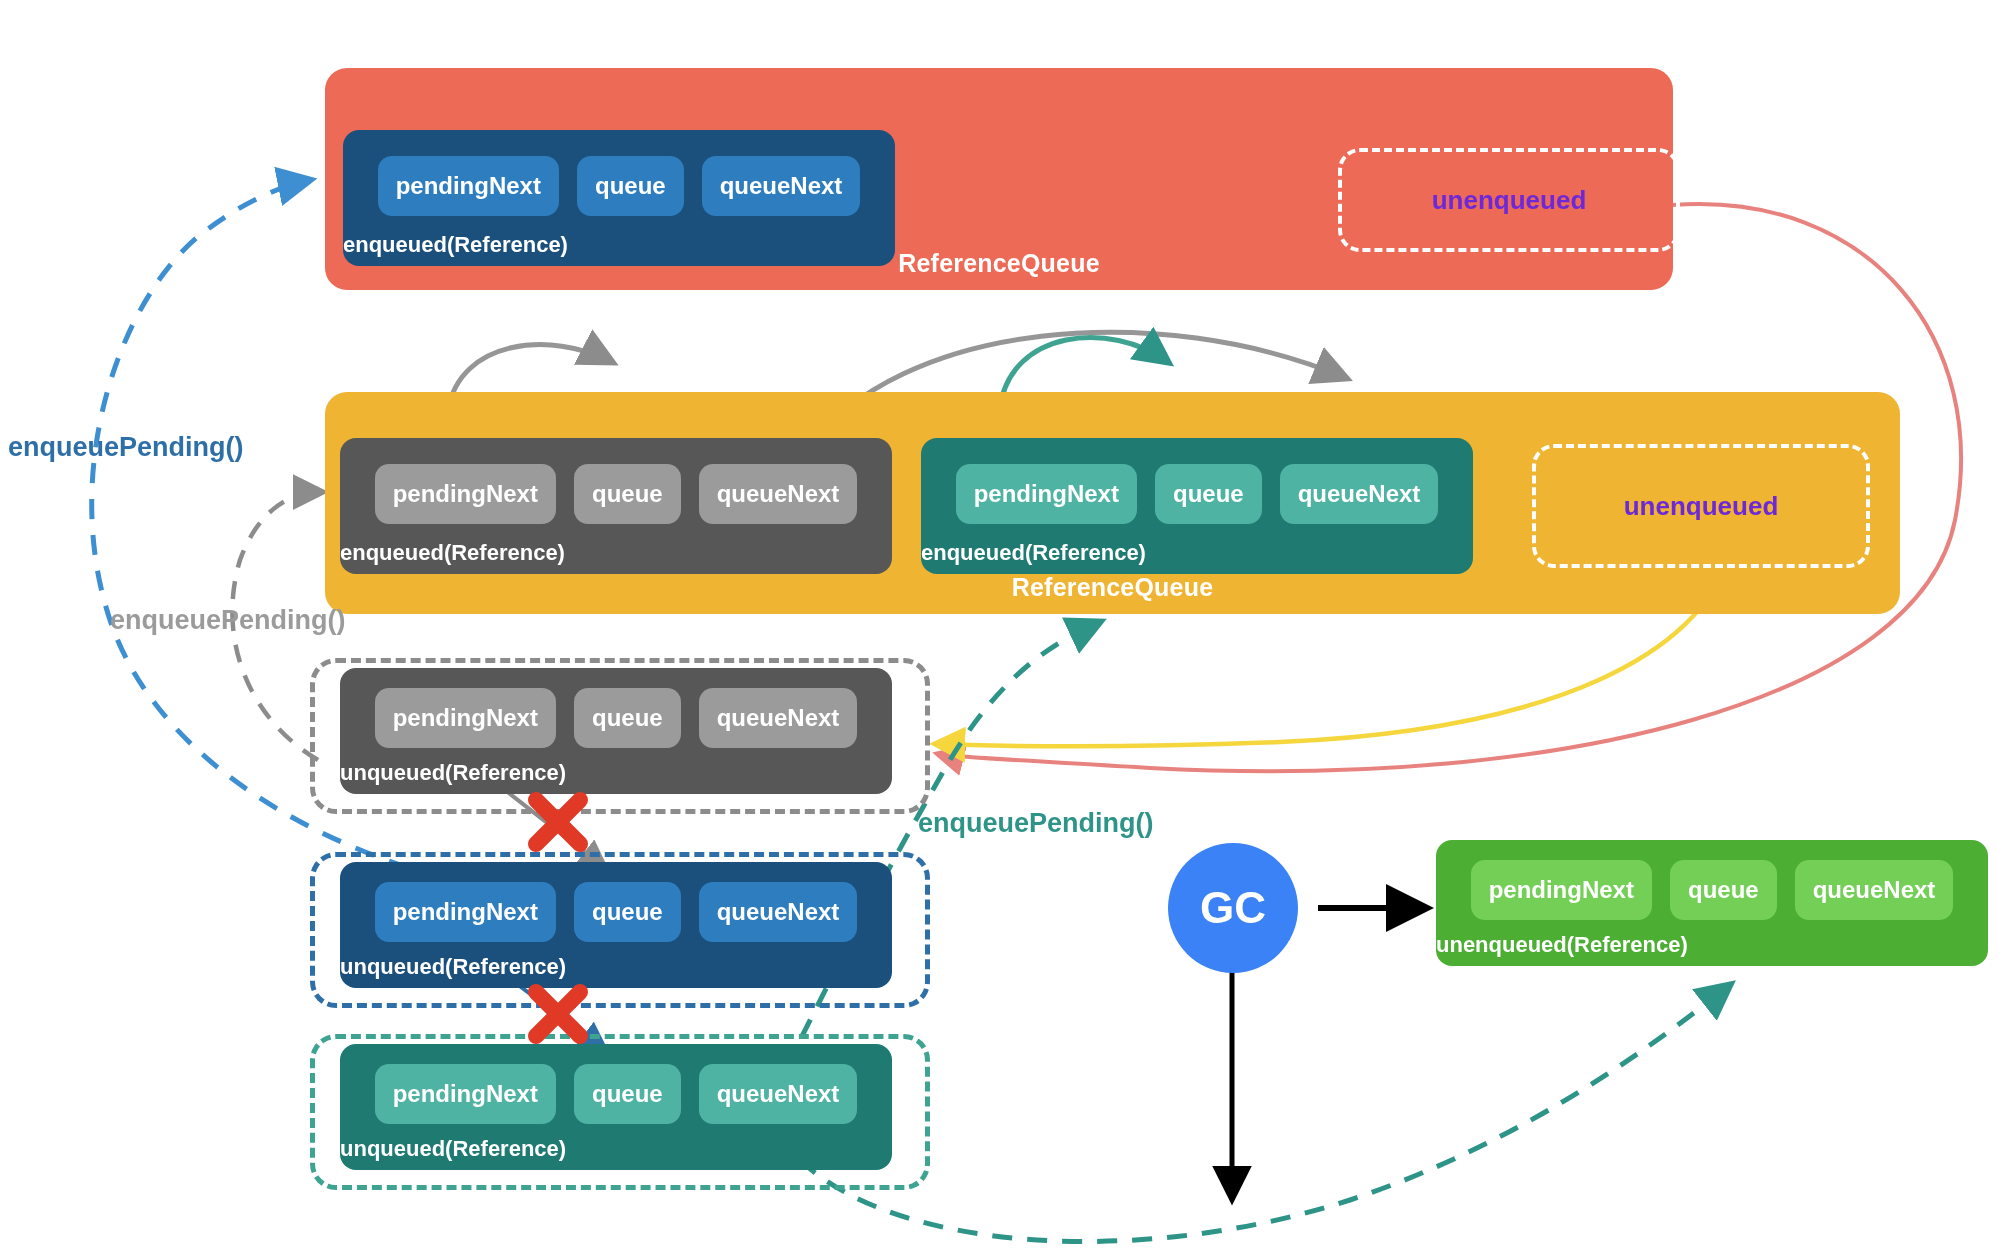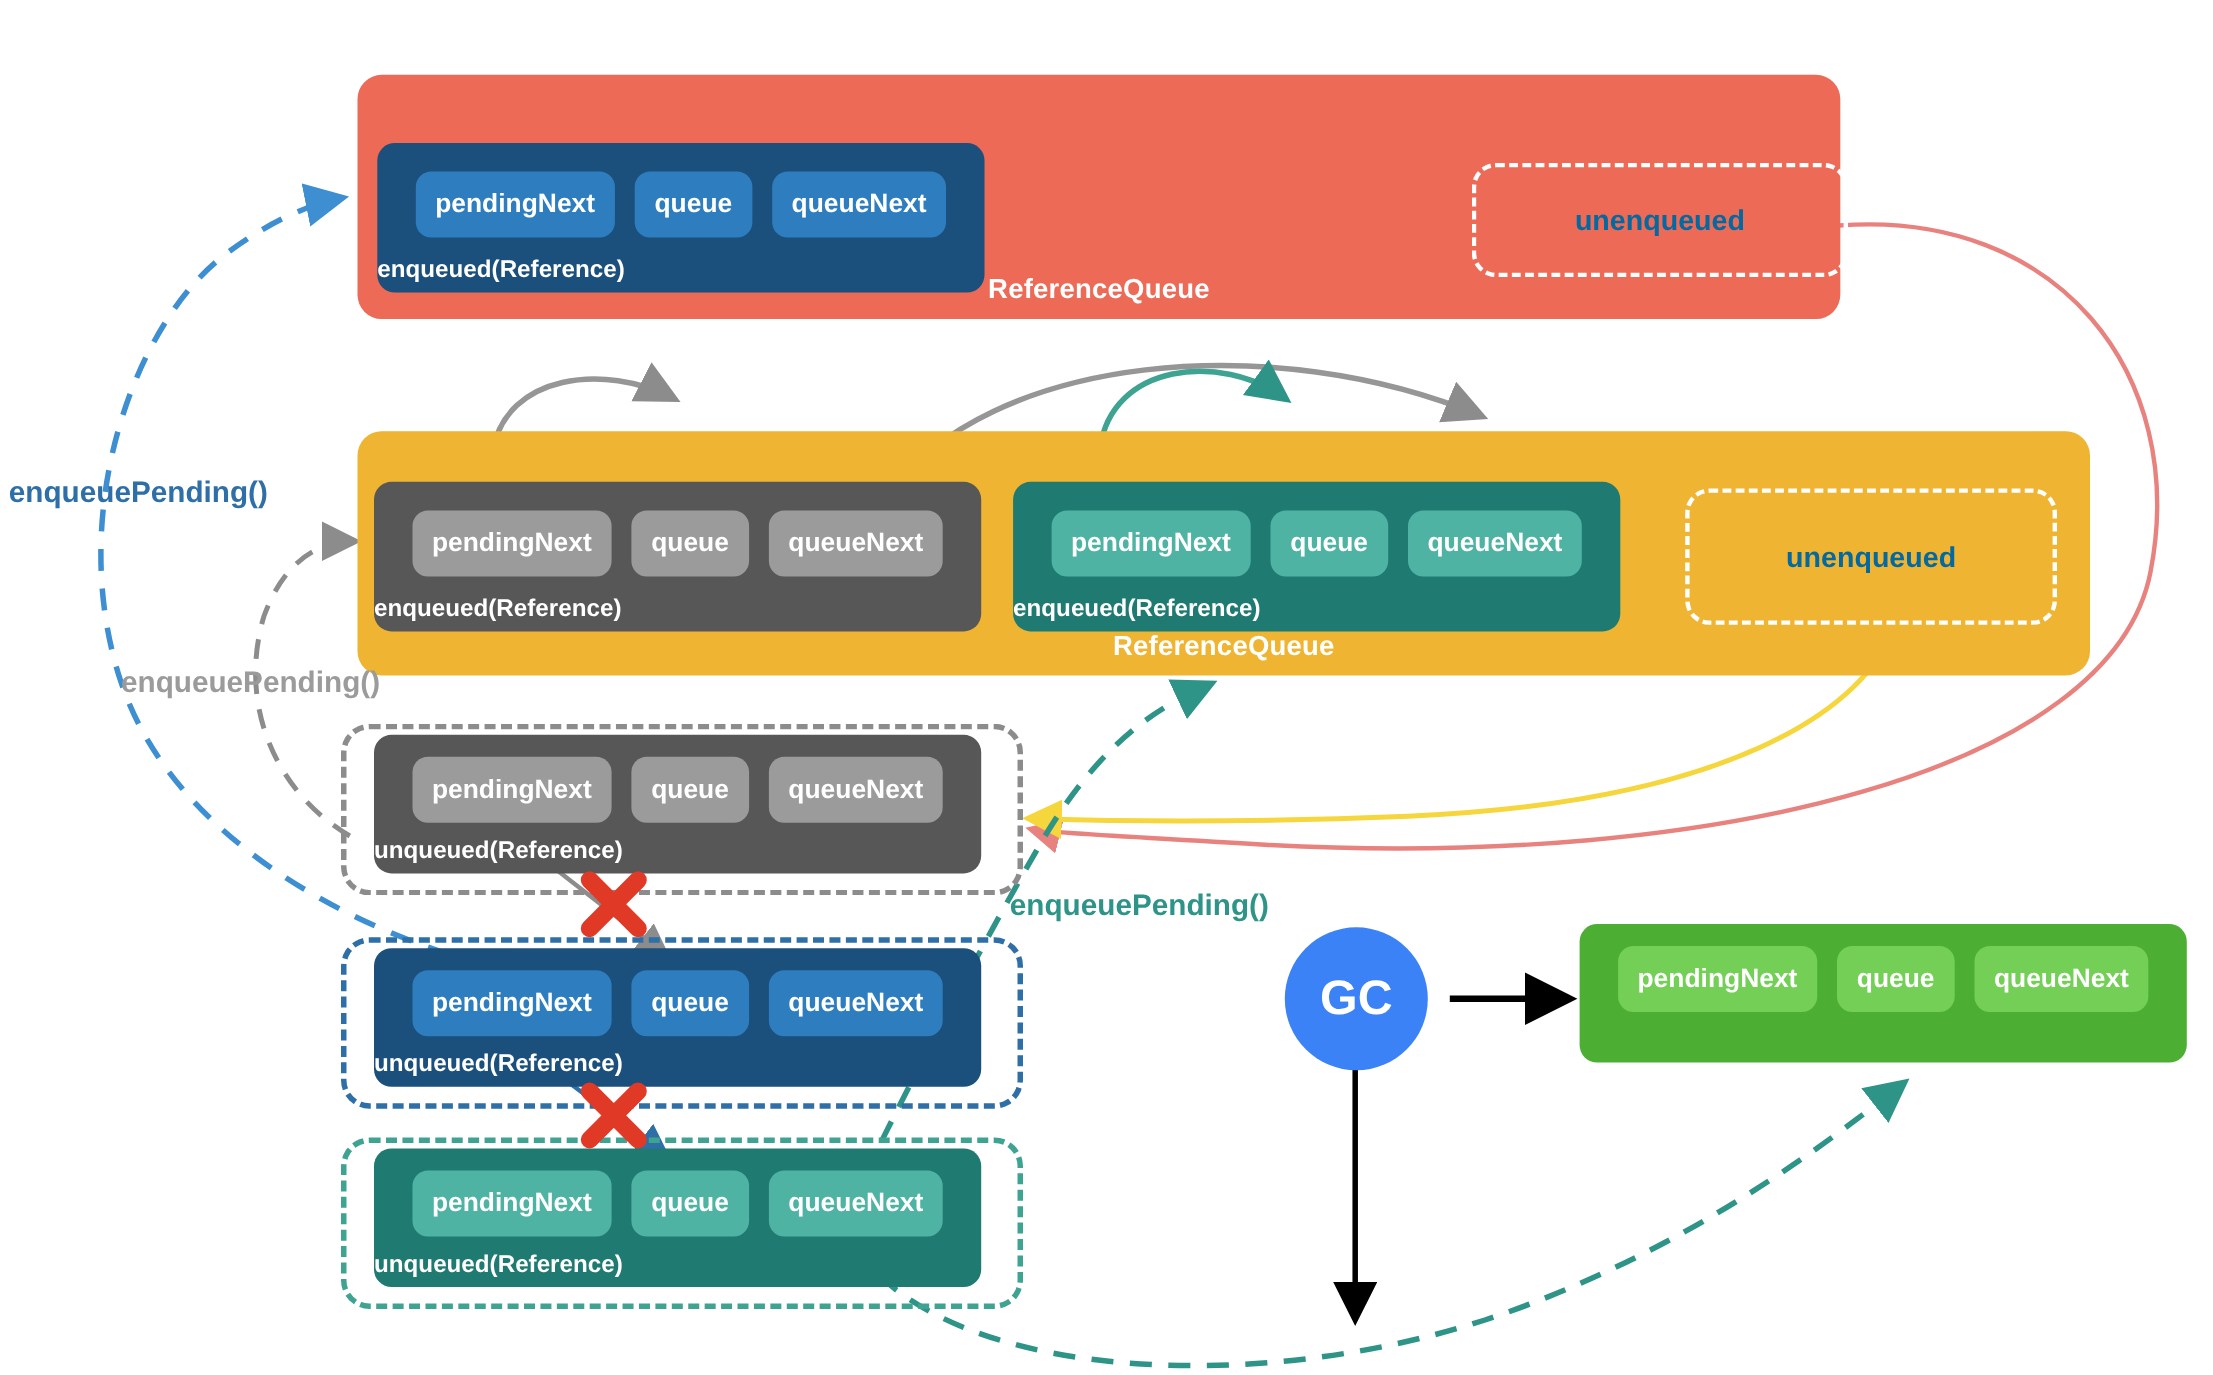--- a/index.html
+++ b/index.html
@@ -20,21 +20,21 @@
       justify-content:center;gap:18px;}
   .pill{border-radius:14px;color:#fff;font-weight:bold;font-size:24px;
       display:flex;align-items:center;justify-content:center;height:60px;padding:0 18px;
       white-space:nowrap;}
   .ref-node .node-label{position:absolute;left:0;right:0;bottom:8px;text-align:left;
       color:#ffffff;font-weight:bold;font-size:22px;}
 
   
   .dashed-slot{position:absolute;border:4px dashed #ffffff;border-radius:22px;
       display:flex;align-items:center;justify-content:center;
-      color:#0369a1;font-weight:bold;font-size:26px;}
+      color:#6d28d9;font-weight:bold;font-size:26px;}
 
   
   .detached-wrap{position:absolute;border-radius:26px;border-width:5px;border-style:dashed;}
 
   
   .gc-circle{position:absolute;border-radius:50%;background:#3b82f6;
       display:flex;align-items:center;justify-content:center;
       color:#ffffff;font-weight:bold;font-size:44px;}
 
   
@@ -192,20 +192,21 @@
   </svg>
 
   <div class="gc-circle" style="left:1168px;top:843px;width:130px;height:130px;">GC</div>
 
   <div class="ref-node c-green" style="left:1436px;top:840px;width:552px;height:126px;">
     <div class="fields" style="top:20px;">
       <div class="pill c-green-pill">pendingNext</div>
       <div class="pill c-green-pill">queue</div>
       <div class="pill c-green-pill">queueNext</div>
     </div>
+    <div class="node-label">unenqueued(Reference)</div>
   </div>
 
   <div class="edge-label" style="left:8px;top:432px;color:#2E6FA8;font-size:27px;">enqueuePending()</div>
 
   <div class="edge-label" style="left:110px;top:605px;color:#9B9B9B;font-size:27px;">enqueuePending()</div>
 
   <div class="edge-label" style="left:918px;top:808px;color:#2E9488;font-size:27px;">enqueuePending()</div>
 
 
 </div>

